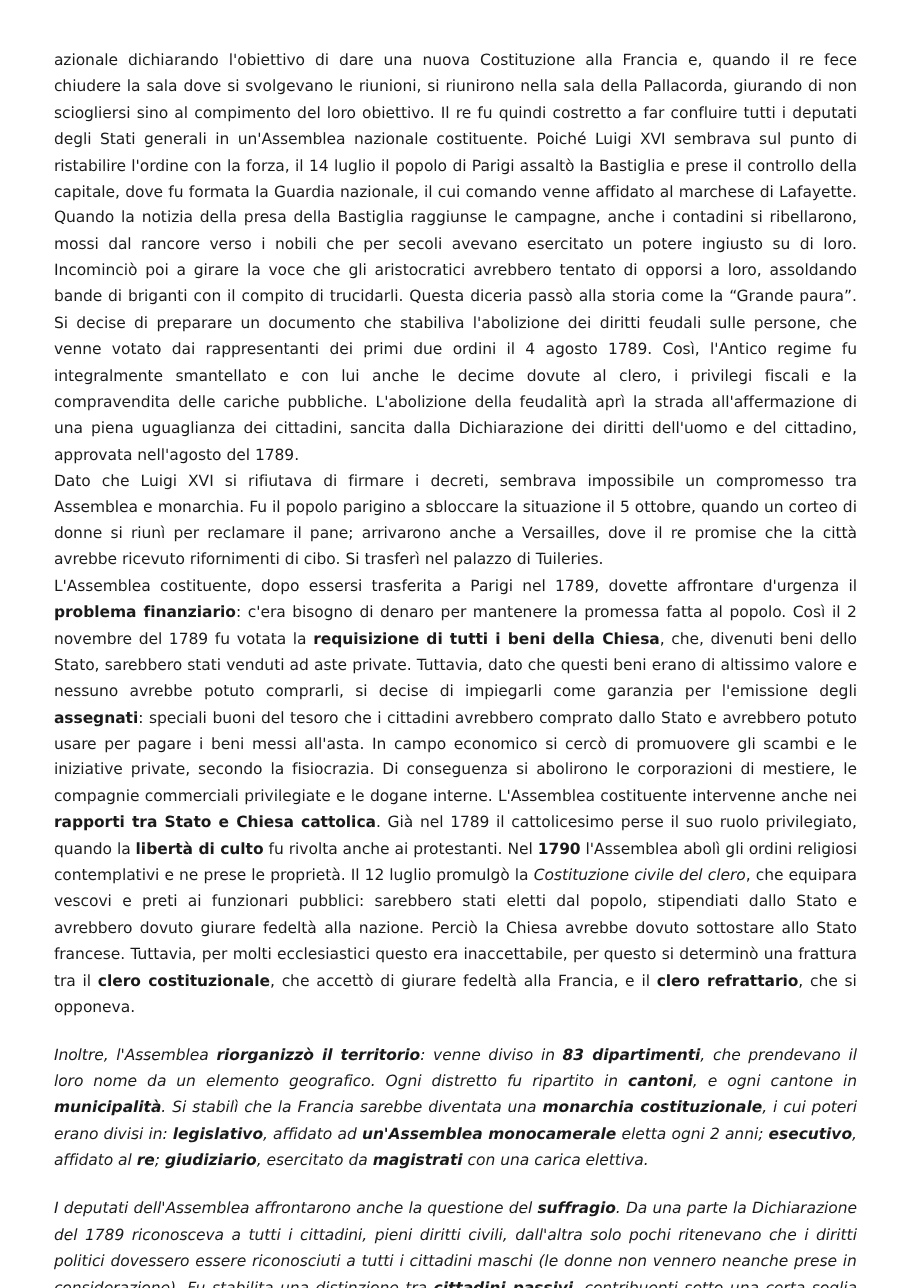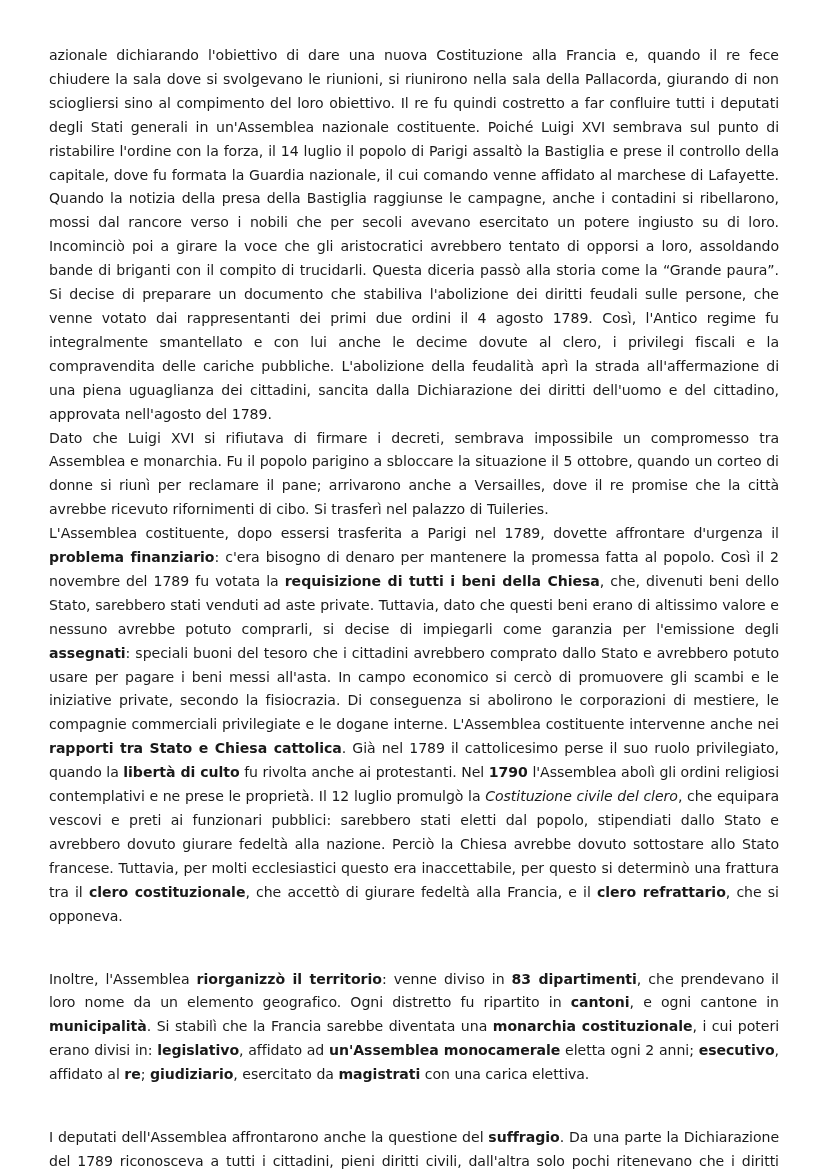--- a/index.html
+++ b/index.html
@@ -31,21 +31,22 @@
     letter-spacing: -0.05px;
     word-spacing: 0.1px;
   }
   p.para {
     margin: 0;
     padding: 0;
     text-align: justify;
   }
   
   p.gap-before {
-    margin-top: 39px;
+    margin-top: 20px;
+    font-style: italic;
   }
   b.bold { font-weight: bold; }
   i.ital { font-style: italic; font-weight: normal; }
 </style>
 </head>
 <body>
 
 <div id="page">
   <div class="doc-body" id="doc-body">
       <p class="para"><span>azionale dichiarando l'obiettivo di dare una nuova Costituzione alla Francia e, quando il re fece chiudere la sala dove si svolgevano le riunioni, si riunirono nella sala della Pallacorda, giurando di non sciogliersi sino al compimento del loro obiettivo. Il re fu quindi costretto a far confluire tutti i deputati degli Stati generali in un'Assemblea nazionale costituente. Poiché Luigi XVI sembrava sul punto di ristabilire l'ordine con la forza, il 14 luglio il popolo di Parigi assaltò la Bastiglia e prese il controllo della capitale, dove fu formata la Guardia nazionale, il cui comando venne affidato al marchese di Lafayette. Quando la notizia della presa della Bastiglia raggiunse le campagne, anche i contadini si ribellarono, mossi dal rancore verso i nobili che per secoli avevano esercitato un potere ingiusto su di loro. Incominciò poi a girare la voce che gli aristocratici avrebbero tentato di opporsi a loro, assoldando bande di briganti con il compito di trucidarli. Questa diceria passò alla storia come la “Grande paura”. Si decise di preparare un documento che stabiliva l'abolizione dei diritti feudali sulle persone, che venne votato dai rappresentanti dei primi due ordini il 4 agosto 1789. Così, l'Antico regime fu integralmente smantellato e con lui anche le decime dovute al clero, i privilegi fiscali e la compravendita delle cariche pubbliche. L'abolizione della feudalità aprì la strada all'affermazione di una piena uguaglianza dei cittadini, sancita dalla Dichiarazione dei diritti dell'uomo e del cittadino, approvata nell'agosto del 1789.</span></p>

